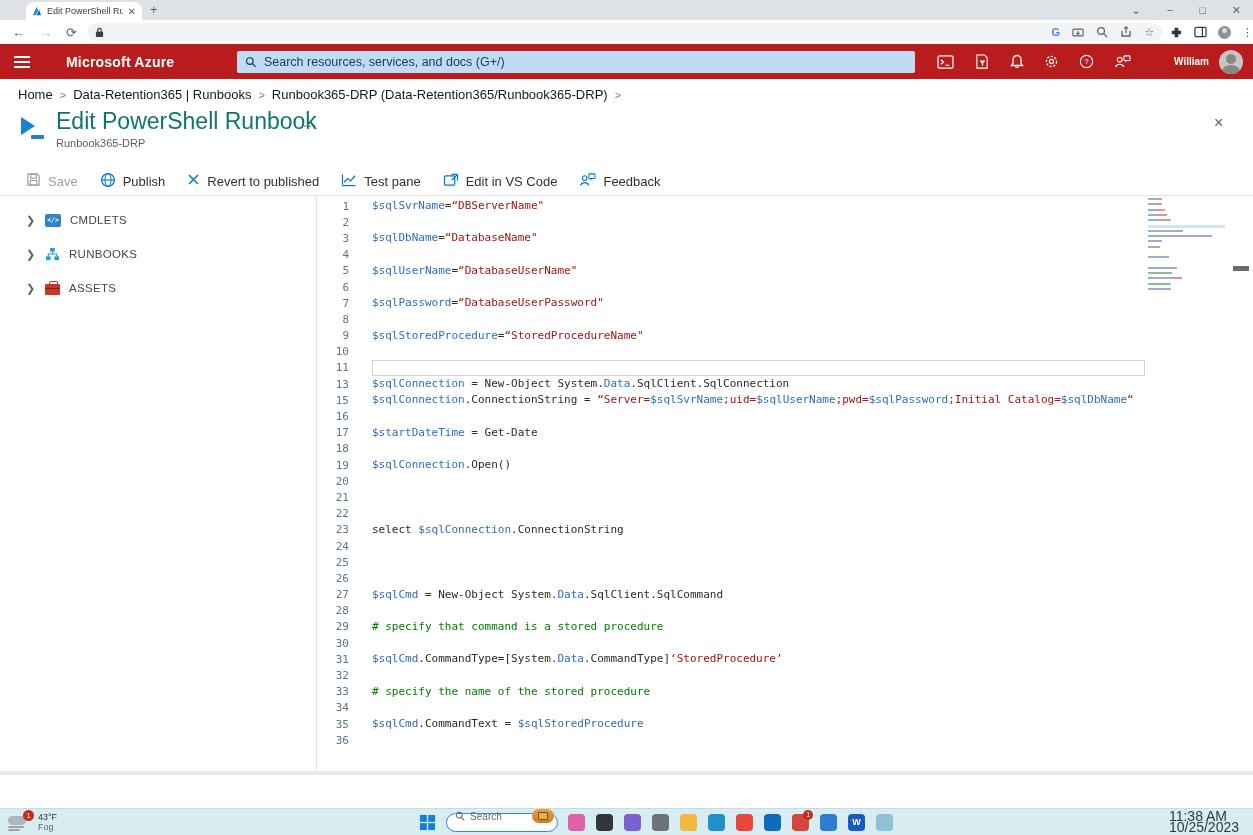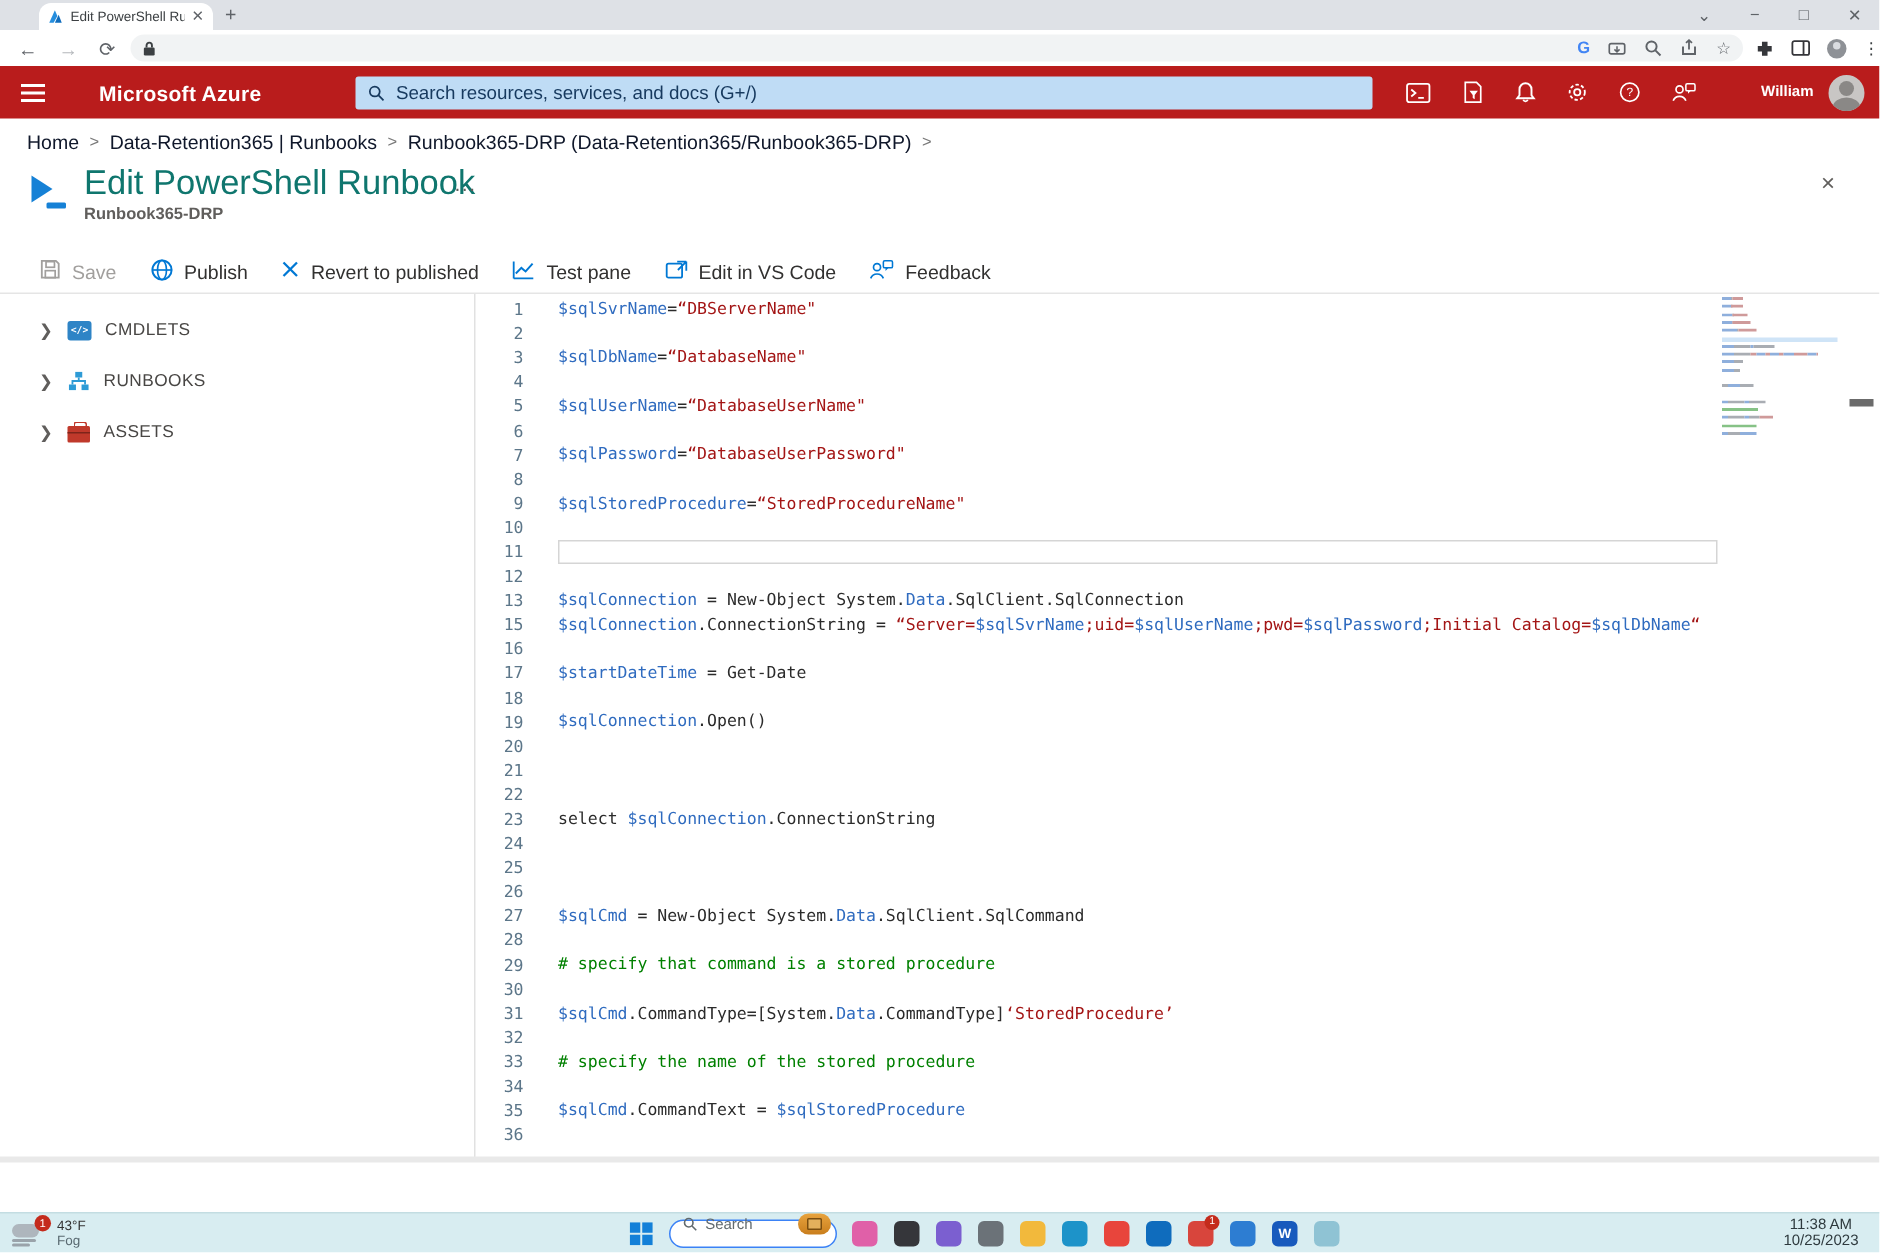--- a/index.html
+++ b/index.html
@@ -44,21 +44,21 @@
   .avatar::before { content:""; position:absolute; left:7px; top:4px; width:10px; height:10px; border-radius:50%; background:#8a8886; }
   .avatar::after { content:""; position:absolute; left:3px; top:15px; width:18px; height:12px; border-radius:50%; background:#8a8886; }
 
   
   .breadcrumb { left:18px; top:87px; font-size:13px; display:flex; gap:7px; align-items:center; }
   .crumb { color:#0f172a; cursor:pointer; }
   .crumb-sep { color:#7a7a7a; font-size:11px; }
   .titleblock { left:18px; top:108px; display:flex; align-items:flex-start; gap:10px; }
   .ps-icon { margin-top:3px; }
   .page-title { font-size:23px; font-weight:400; color:#0f766e; line-height:26px; }
-  .page-sub { font-size:11px; color:#605e5c; margin-top:3px;font-weight:bold; }
+  .page-sub { font-size:11px; color:#605e5c; margin-top:3px; }
   .more-dots { left:303px; top:114px; font-size:14px; color:#605e5c; letter-spacing:1px; cursor:pointer; }
   .page-close { left:1214px; top:114px; font-size:16px; color:#605e5c; cursor:pointer; }
 
   
   .cmdbar { left:26px; top:170px; display:flex; gap:22px; align-items:center; height:22px; }
   .cmd { display:flex; align-items:center; gap:7px; font-size:13px; color:#323130; cursor:pointer; white-space:nowrap; }
   .cmd.disabled { color:#a19f9d; cursor:default; }
   .toolbar-divider { left:0; top:195px; width:1253px; height:1px; background:#e5e5e5; }
 
   
@@ -107,21 +107,21 @@
                display:flex; align-items:center; padding:0 3px 12px 8px; gap:5px; cursor:text; }
   .tb-search .ph { font-size:10px; color:#616a6e; flex:1; }
   .tb-briefcase { width:22px; height:14px; background:linear-gradient(#e8a33d,#c97e1d); border-radius:7px;
                   display:flex; align-items:center; justify-content:center; }
   .tb-briefcase::after { content:""; width:8px; height:6px; border:1.5px solid #7a4d0e; border-radius:1px; background:#e3b05c; }
   .tb-icons { display:flex; gap:11px; margin-left:10px; align-items:center; }
   .tb-app { width:17px; height:17px; border-radius:4px; position:relative; cursor:pointer;
             display:flex; align-items:center; justify-content:center; color:#fff; font-size:9px; font-weight:bold; }
   .tb-badge { position:absolute; right:-4px; top:-4px; width:10px; height:10px; border-radius:50%; background:#c42b1c;
               color:#fff; font-size:7px; display:flex; align-items:center; justify-content:center; font-weight:normal; }
-  .clock { margin-left:auto; margin-right:14px; text-align:center; font-size:10px; color:#2e3a3e; line-height:11px; cursor:default; }
+  .clock { margin-left:auto; margin-right:14px; text-align:left; font-size:14px; color:#2e3a3e; line-height:11px; cursor:default; }
 </style>
 </head>
 <body>
 
 <div class="abs tabstrip">
   <div class="abs tab">
     <svg width="10" height="10" viewBox="0 0 12 12">
       <polygon points="1,11 5.5,1 7.5,5.5 4.5,11" fill="#258ede"></polygon>
       <polygon points="5.5,11 8.5,4.5 11,11" fill="#0f6cbd"></polygon>
     </svg>
@@ -363,24 +363,20 @@
       </div>
       <div class="cl">
         <span class="ln">10</span>
         <span class="ct">&nbsp;</span>
       </div>
       <div class="cl cur">
         <span class="ln">11</span>
         <span class="ct">&nbsp;</span>
       </div>
       <div class="cl">
-        <span class="ln">12</span>
-        <span class="ct">&nbsp;</span>
-      </div>
-      <div class="cl">
         <span class="ln">13</span>
         <span class="ct"><span class="tok-v">$sqlConnection</span><span class="tok-p"> = New-Object System.</span><span class="tok-v">Data</span><span class="tok-p">.SqlClient.SqlConnection</span></span>
       </div>
       <div class="cl">
         <span class="ln">15</span>
         <span class="ct"><span class="tok-v">$sqlConnection</span><span class="tok-p">.ConnectionString = </span><span class="tok-s">“Server=</span><span class="tok-v">$sqlSvrName</span><span class="tok-s">;uid=</span><span class="tok-v">$sqlUserName</span><span class="tok-s">;pwd=</span><span class="tok-v">$sqlPassword</span><span class="tok-s">;Initial Catalog=</span><span class="tok-v">$sqlDbName</span><span class="tok-s">“</span></span>
       </div>
       <div class="cl">
         <span class="ln">16</span>
         <span class="ct">&nbsp;</span>

